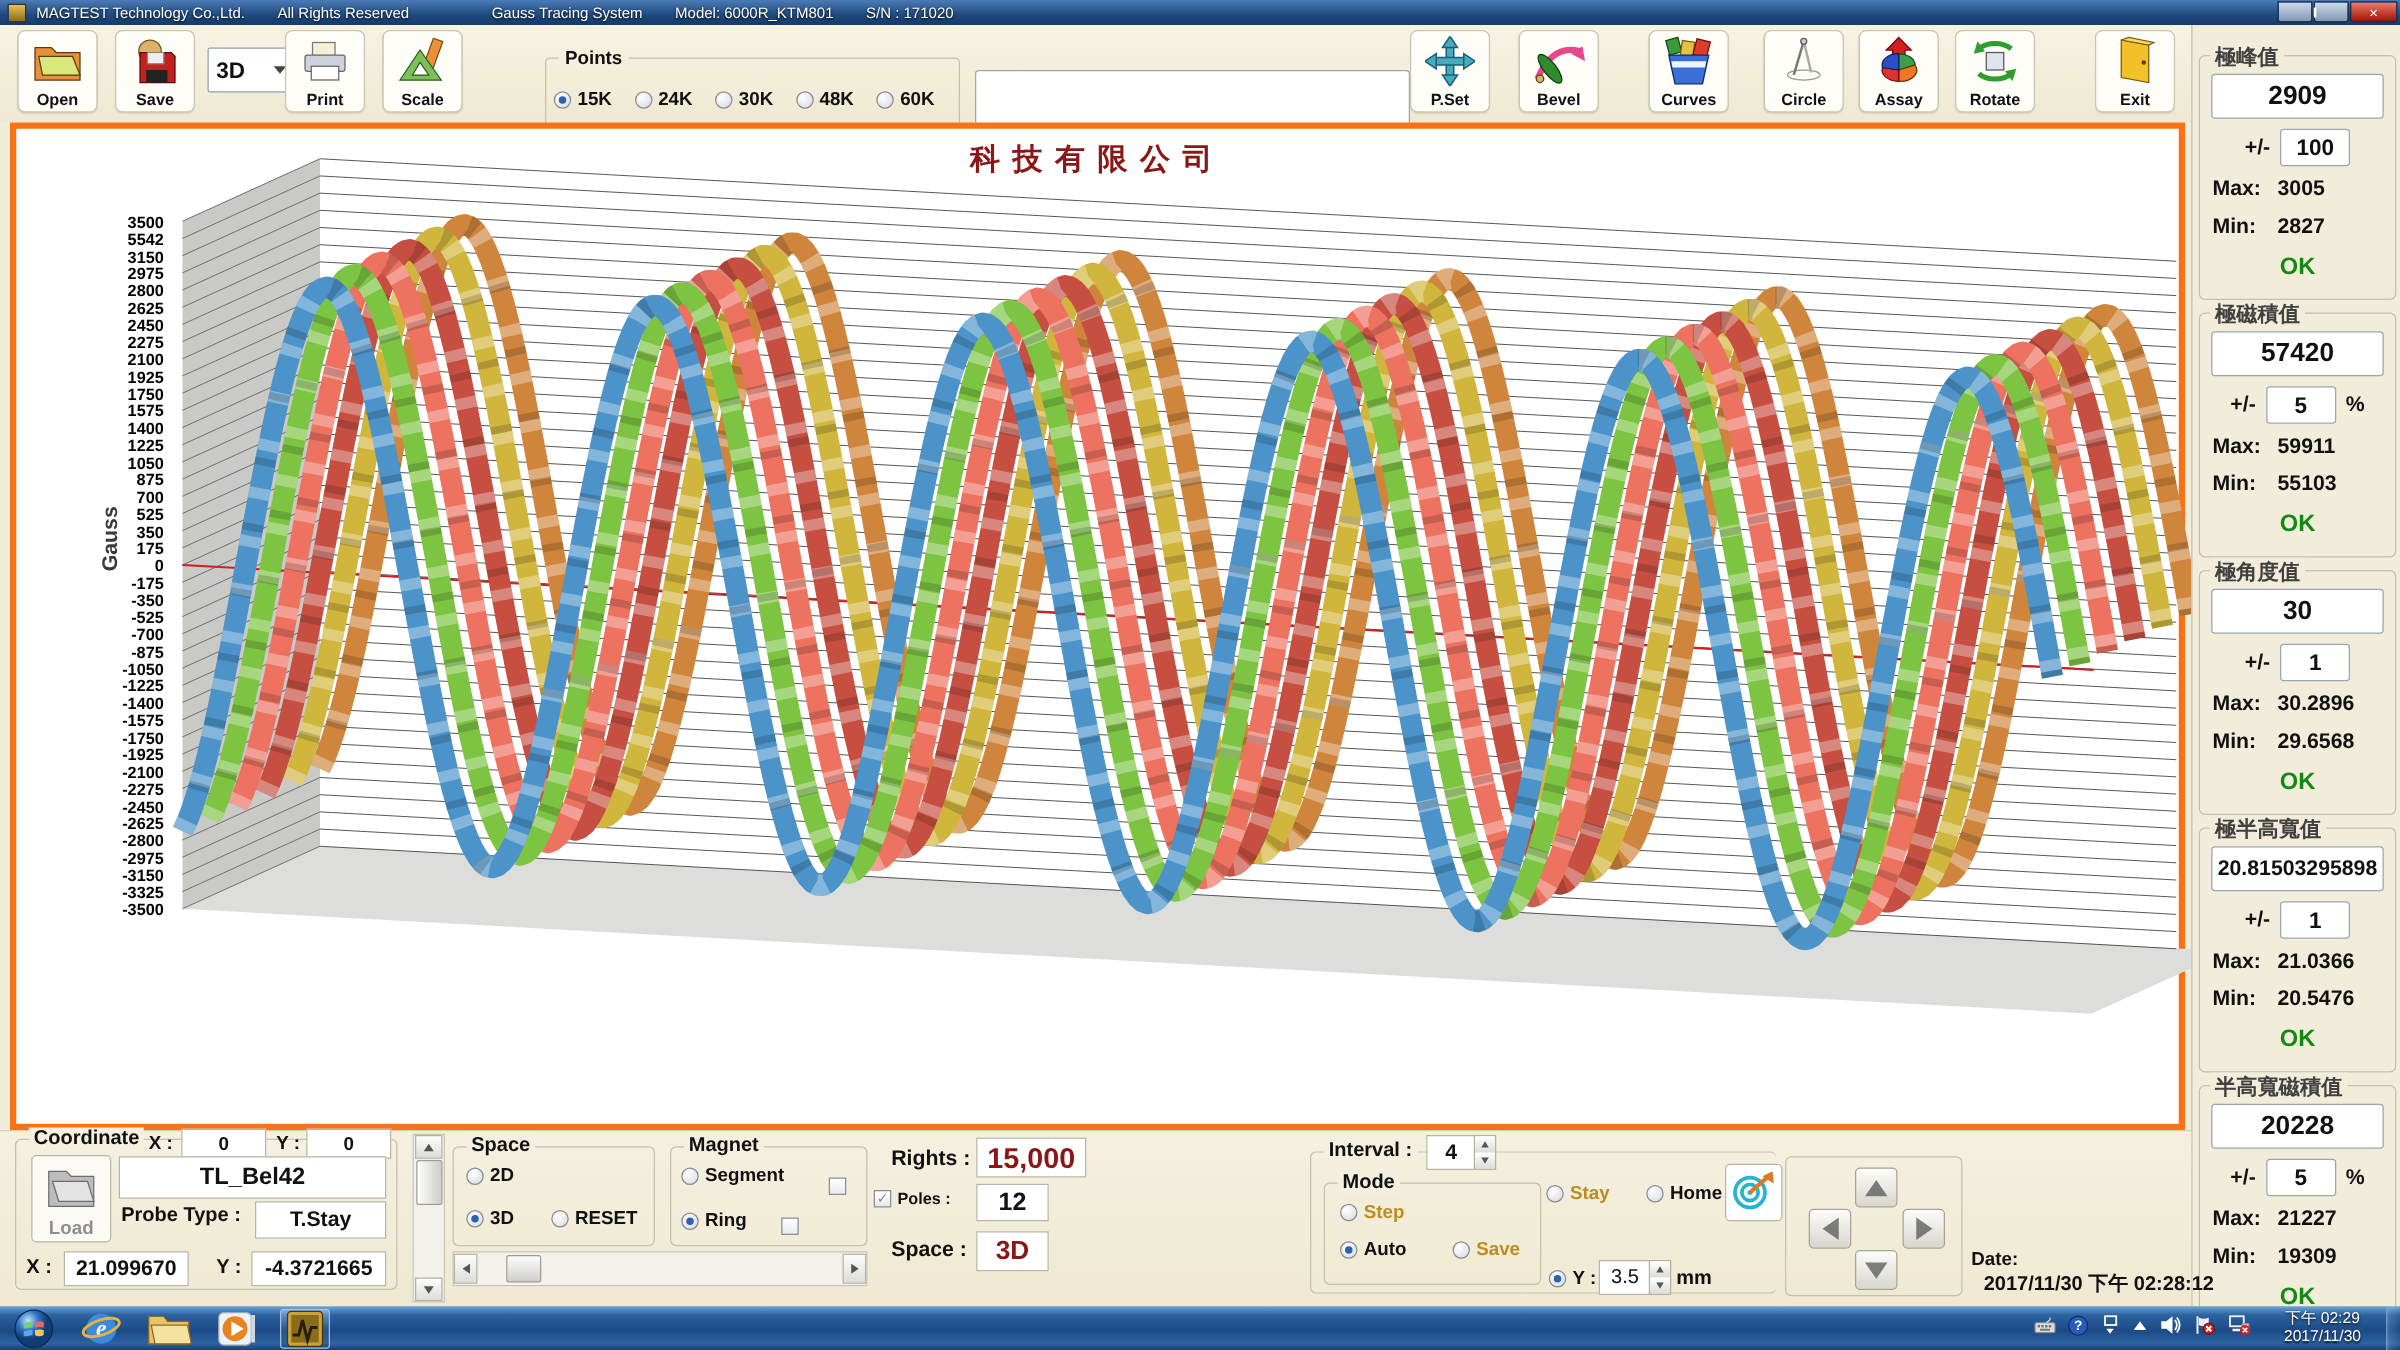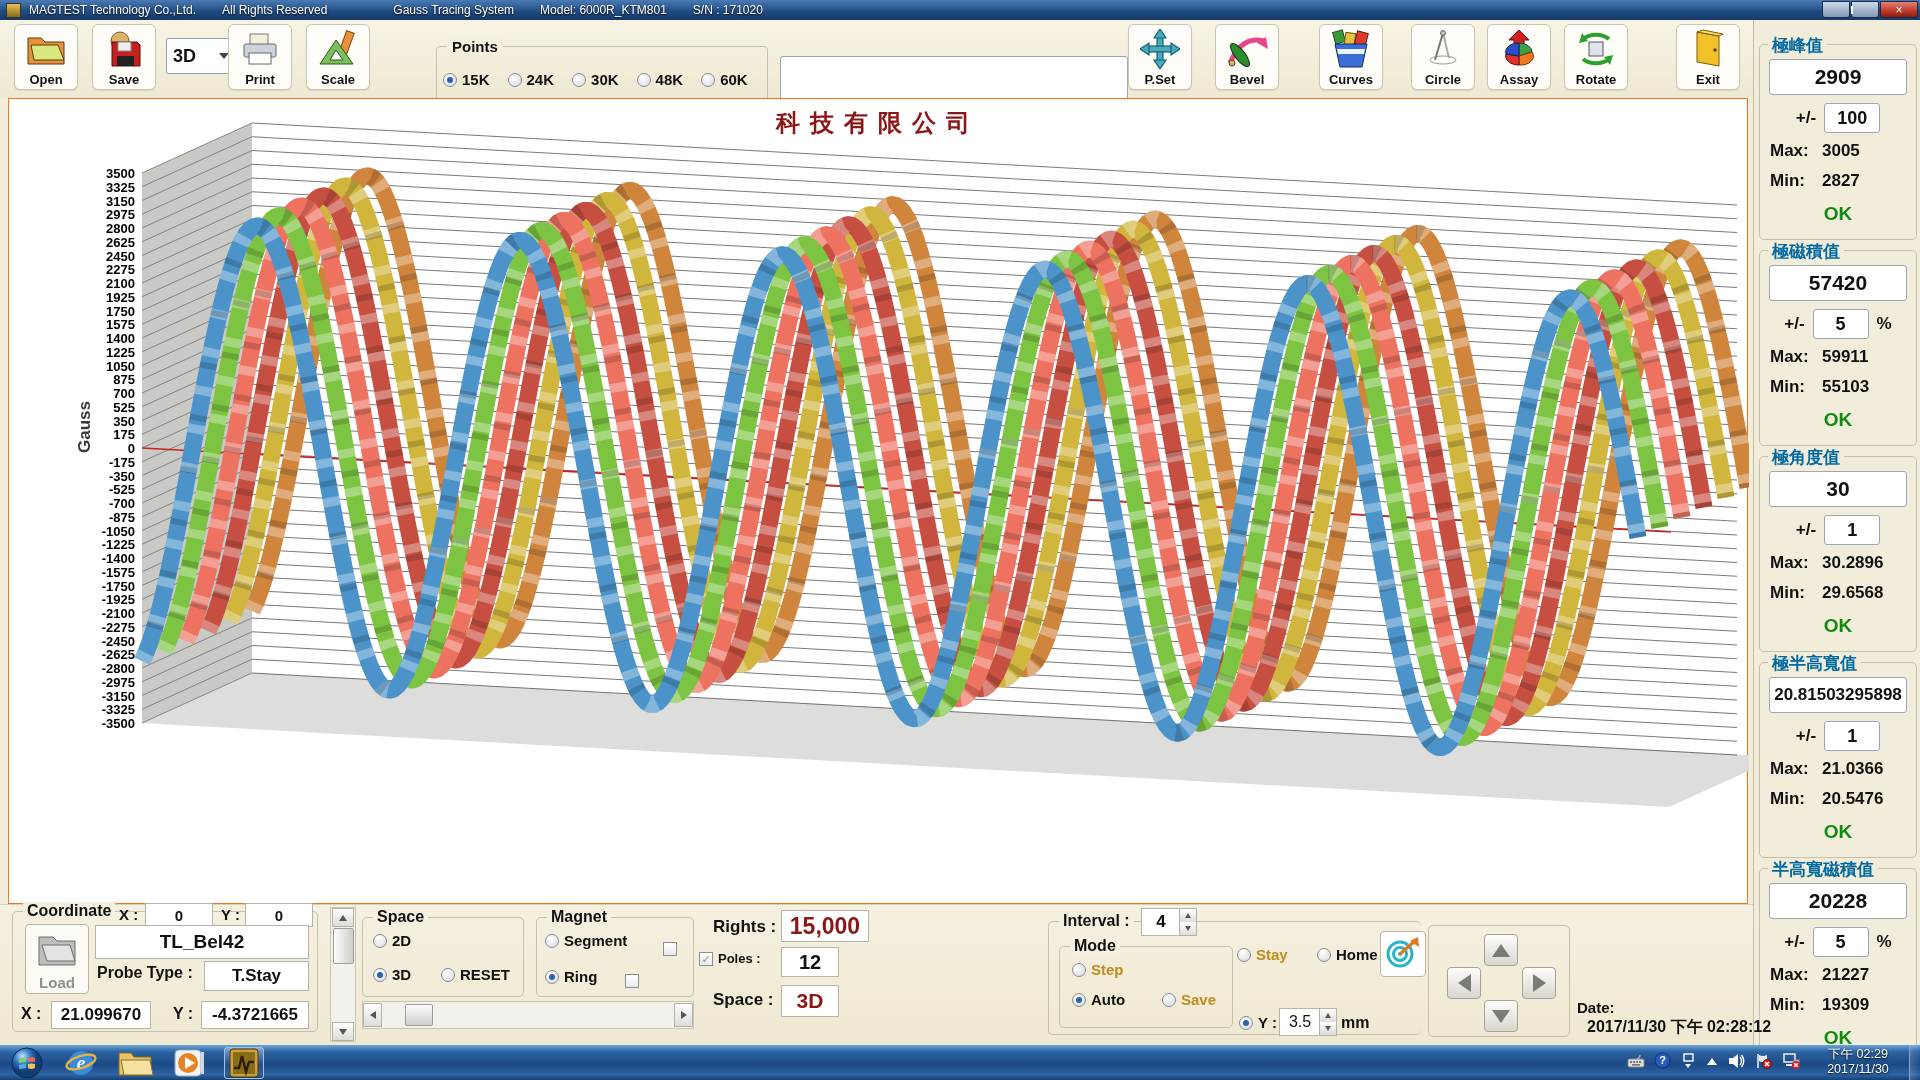--- a/index.html
+++ b/index.html
@@ -32,32 +32,32 @@
   .pgroup .cap{position:absolute;left:10px;top:-9px;background:#f5f0de;padding:0 5px;font-weight:bold;font-size:15px;}
   .pgroup .row{position:absolute;left:6px;top:24px;display:flex;gap:18px;}
   .toolinput{position:absolute;left:780px;top:36px;width:330px;height:42px;background:#fff;border:1px solid #9aa6b2;border-radius:3px;font-size:16px;padding:0 8px;}
   
   .radio{width:14px;height:14px;border-radius:50%;border:1px solid #858c94;background:radial-gradient(circle at 35% 30%,#fff,#d5d9dd);display:inline-block;box-sizing:border-box;}
   .radio.sel{position:relative;}
   .radio.sel::after{content:'';position:absolute;left:3px;top:3px;width:6px;height:6px;border-radius:50%;background:#2a62ae;}
   .ritem{display:flex;align-items:center;gap:5px;font-weight:bold;font-size:15px;}
   .cb{width:14px;height:14px;border:1px solid #8a8f96;background:linear-gradient(#fff,#e7eaec);display:inline-block;box-sizing:border-box;text-align:center;font-size:11px;line-height:12px;color:#8a8f96;}
   
-  .chartpanel{position:absolute;left:8px;top:98px;width:1740px;height:806px;background:#fff;border:1px solid #f97316;box-sizing:border-box;}
+  .chartpanel{position:absolute;left:8px;top:98px;width:1740px;height:806px;background:#fff;border:5px solid #f97316;box-sizing:border-box;}
   .charttitle{position:absolute;left:0;top:8px;width:100%;text-align:center;color:#8b1616;
     font-family:"Liberation Serif",serif;font-weight:bold;font-size:24px;letter-spacing:10px;}
   .gausslbl{position:absolute;left:50px;top:318px;font-weight:bold;font-size:17px;color:#3a3a3a;
     transform:rotate(-90deg);transform-origin:center;}
   .ticks span{position:absolute;right:1612px;width:70px;text-align:right;font-weight:bold;font-size:13px;color:#000;}
   #chart-svg{position:absolute;left:0;top:0;}
   
   .rightpanel{position:absolute;left:1753px;top:20px;width:167px;height:1025px;background:#f2edda;border-left:1px solid #c2bfa9;}
   .vgroup{position:absolute;left:5px;width:156px;height:194px;border:1px solid #c3c0ab;border-radius:5px;}
   .vgroup .glabel{position:absolute;left:8px;top:-11px;background:#f2edda;padding:0 4px;
-    font-family:"Liberation Serif",serif;font-weight:bold;font-size:17px;color:#0369a1;white-space:nowrap;}
+    font-family:"Liberation Serif",serif;font-weight:bold;font-size:17px;color:#404040;white-space:nowrap;}
   .vbox{position:absolute;left:9px;top:14px;width:136px;height:34px;background:#fff;border:1px solid #9aa6b2;border-radius:3px;
     display:flex;align-items:center;justify-content:center;font-weight:bold;font-size:21px;overflow:hidden;}
   .tolrow{position:absolute;left:0;top:58px;width:100%;display:flex;align-items:center;justify-content:center;gap:8px;font-weight:bold;font-size:17px;}
   .tolbox{width:54px;height:28px;background:#fff;border:1px solid #9aa6b2;border-radius:3px;display:flex;align-items:center;justify-content:center;font-weight:bold;font-size:18px;}
   .mmrow{position:absolute;left:10px;width:140px;font-weight:bold;font-size:17px;display:flex;}
   .mmrow .mlab{width:52px;}
   .okrow{position:absolute;left:0;top:158px;width:100%;text-align:center;font-weight:bold;font-size:19px;color:#128a12;}
   
   .bottompanel{position:absolute;left:0;top:904px;width:1753px;height:141px;background:linear-gradient(#f5f0e0,#efe9d2);border-top:1px solid #d5d0ba;}
   .group{position:absolute;border:1px solid #c3c0ab;border-radius:5px;}
@@ -392,21 +392,21 @@
         <polyline points="155.0,552.0 159.0,543.4 163.0,532.8 167.0,520.5 171.0,506.6 175.0,491.1 179.0,474.2 183.0,456.1 187.0,437.0 191.0,416.9 195.0,396.2 199.0,375.0 203.0,353.4 207.0,331.8 211.0,310.2 215.0,289.0 219.0,268.2 223.0,248.1 227.0,228.9 231.0,210.7 235.0,193.7 239.0,178.1 243.0,164.0 247.0,151.6 251.0,140.9 255.0,132.1 259.0,125.2 263.0,120.3 267.0,117.5 271.0,116.8 275.0,118.2 279.0,121.6 283.0,127.1 287.0,134.6 291.0,144.0 295.0,155.3 299.0,168.3 303.0,183.0 307.0,199.2 311.0,216.7 315.0,235.4 319.0,255.2 323.0,275.8 327.0,297.1 331.0,318.8 335.0,340.8 339.0,362.9 343.0,384.8 347.0,406.5 351.0,427.6 355.0,448.0 359.0,467.5 363.0,485.9 367.0,503.1 371.0,518.9 375.0,533.1 379.0,545.7 383.0,556.5 387.0,565.5 391.0,572.4 395.0,577.4 399.0,580.3 403.0,581.1 407.0,579.8 411.0,576.5 415.0,571.1 419.0,563.7 423.0,554.3 427.0,543.2 431.0,530.3 435.0,515.8 439.0,499.8 443.0,482.5 447.0,464.1 451.0,444.6 455.0,424.3 459.0,403.4 463.0,382.0 467.0,360.4 471.0,338.8 475.0,317.3 479.0,296.2 483.0,275.6 487.0,255.8 491.0,236.9 495.0,219.1 499.0,202.6 503.0,187.5 507.0,174.0 511.0,162.1 515.0,152.1 519.0,143.9 523.0,137.7 527.0,133.5 531.0,131.4 535.0,131.4 539.0,133.5 543.0,137.6 547.0,143.8 551.0,152.0 555.0,162.1 559.0,174.0 563.0,187.6 567.0,202.8 571.0,219.4 575.0,237.4 579.0,256.5 583.0,276.5 587.0,297.4 591.0,318.8 595.0,340.7 599.0,362.7 603.0,384.8 607.0,406.7 611.0,428.1 615.0,449.0 619.0,469.1 623.0,488.3 627.0,506.3 631.0,523.0 635.0,538.3 639.0,552.0 643.0,564.0 647.0,574.2 651.0,582.5 655.0,588.7 659.0,593.0 663.0,595.2 667.0,595.3 671.0,593.3 675.0,589.2 679.0,583.1 683.0,575.1 687.0,565.1 691.0,553.4 695.0,539.9 699.0,524.9 703.0,508.4 707.0,490.7 711.0,471.9 715.0,452.1 719.0,431.6 723.0,410.5 727.0,389.0 731.0,367.4 735.0,345.8 739.0,324.4 743.0,303.5 747.0,283.1 751.0,263.6 755.0,245.1 759.0,227.7 763.0,211.7 767.0,197.1 771.0,184.1 775.0,172.9 779.0,163.4 783.0,155.9 787.0,150.4 791.0,147.0 795.0,145.6 799.0,146.3 803.0,149.1 807.0,153.9 811.0,160.8 815.0,169.6 819.0,180.3 823.0,192.8 827.0,207.0 831.0,222.7 835.0,239.8 839.0,258.2 843.0,277.6 847.0,298.0 851.0,319.1 855.0,340.7 859.0,362.6 863.0,384.7 867.0,406.7 871.0,428.5 875.0,449.7 879.0,470.4 883.0,490.2 887.0,509.0 891.0,526.6 895.0,542.8 899.0,557.6 903.0,570.7 907.0,582.1 911.0,591.6 915.0,599.2 919.0,604.8 923.0,608.4 927.0,609.8 931.0,609.2 935.0,606.5 939.0,601.8 943.0,595.0 947.0,586.3 951.0,575.7 955.0,563.3 959.0,549.3 963.0,533.8 967.0,516.9 971.0,498.8 975.0,479.6 979.0,459.5 983.0,438.8 987.0,417.6 991.0,396.0 995.0,374.4 999.0,352.8 1003.0,331.6 1007.0,310.8 1011.0,290.7 1015.0,271.5 1019.0,253.4 1023.0,236.4 1027.0,220.9 1031.0,206.8 1035.0,194.4 1039.0,183.8 1043.0,175.0 1047.0,168.2 1051.0,163.4 1055.0,160.6 1059.0,160.0 1063.0,161.4 1067.0,164.9 1071.0,170.4 1075.0,178.0 1079.0,187.4 1083.0,198.8 1087.0,211.9 1091.0,226.6 1095.0,242.8 1099.0,260.3 1103.0,279.1 1107.0,298.9 1111.0,319.5 1115.0,340.8 1119.0,362.5 1123.0,384.5 1127.0,406.6 1131.0,428.6 1135.0,450.2 1139.0,471.3 1143.0,491.7 1147.0,511.1 1151.0,529.5 1155.0,546.7 1159.0,562.4 1163.0,576.6 1167.0,589.2 1171.0,599.9 1175.0,608.8 1179.0,615.7 1183.0,620.7 1187.0,623.5 1191.0,624.3 1195.0,622.9 1199.0,619.5 1203.0,614.1 1207.0,606.6 1211.0,597.2 1215.0,586.0 1219.0,573.1 1223.0,558.6 1227.0,542.6 1231.0,525.2 1235.0,506.7 1239.0,487.2 1243.0,466.9 1247.0,446.0 1251.0,424.6 1255.0,403.0 1259.0,381.4 1263.0,359.9 1267.0,338.8 1271.0,318.2 1275.0,298.5 1279.0,279.6 1283.0,261.8 1287.0,245.3 1291.0,230.3 1295.0,216.8 1299.0,205.0 1303.0,195.0 1307.0,186.9 1311.0,180.7 1315.0,176.6 1319.0,174.6 1323.0,174.6 1327.0,176.7 1331.0,180.9 1335.0,187.2 1339.0,195.4 1343.0,205.5 1347.0,217.5 1351.0,231.1 1355.0,246.3 1359.0,263.0 1363.0,281.0 1367.0,300.1 1371.0,320.2 1375.0,341.1 1379.0,362.6 1383.0,384.4 1387.0,406.5 1391.0,428.5 1395.0,450.4 1399.0,471.9 1403.0,492.7 1407.0,512.8 1411.0,531.9 1415.0,549.9 1419.0,566.6 1423.0,581.9 1427.0,595.5 1431.0,607.5 1435.0,617.6 1439.0,625.8 1443.0,632.0 1447.0,636.2 1451.0,638.4 1455.0,638.4 1459.0,636.4 1463.0,632.3 1467.0,626.1 1471.0,618.0 1475.0,608.0 1479.0,596.2 1483.0,582.7 1487.0,567.6 1491.0,551.1 1495.0,533.4 1499.0,514.5 1503.0,494.7 1507.0,474.2 1511.0,453.1 1515.0,431.6 1519.0,410.0 1523.0,388.4 1527.0,367.0 1531.0,346.1 1535.0,325.8 1539.0,306.3 1543.0,287.8 1547.0,270.4 1551.0,254.4 1555.0,239.9 1559.0,226.9 1563.0,215.7 1567.0,206.4 1571.0,198.9 1575.0,193.5 1579.0,190.1 1583.0,188.7 1587.0,189.5 1591.0,192.3 1595.0,197.2 1599.0,204.1 1603.0,213.0 1607.0,223.8 1611.0,236.3 1615.0,250.5 1619.0,266.3 1623.0,283.4 1627.0,301.8 1631.0,321.3 1635.0,341.7 1639.0,362.8 1643.0,384.4 1647.0,406.3 1651.0,428.4" fill="none" stroke="rgba(255,255,255,0.32)" stroke-width="17" stroke-dasharray="9 30"></polyline>
         <polyline points="155.0,552.0 159.0,543.4 163.0,532.8 167.0,520.5 171.0,506.6 175.0,491.1 179.0,474.2 183.0,456.1 187.0,437.0 191.0,416.9 195.0,396.2 199.0,375.0 203.0,353.4 207.0,331.8 211.0,310.2 215.0,289.0 219.0,268.2 223.0,248.1 227.0,228.9 231.0,210.7 235.0,193.7 239.0,178.1 243.0,164.0 247.0,151.6 251.0,140.9 255.0,132.1 259.0,125.2 263.0,120.3 267.0,117.5 271.0,116.8 275.0,118.2 279.0,121.6 283.0,127.1 287.0,134.6 291.0,144.0 295.0,155.3 299.0,168.3 303.0,183.0 307.0,199.2 311.0,216.7 315.0,235.4 319.0,255.2 323.0,275.8 327.0,297.1 331.0,318.8 335.0,340.8 339.0,362.9 343.0,384.8 347.0,406.5 351.0,427.6 355.0,448.0 359.0,467.5 363.0,485.9 367.0,503.1 371.0,518.9 375.0,533.1 379.0,545.7 383.0,556.5 387.0,565.5 391.0,572.4 395.0,577.4 399.0,580.3 403.0,581.1 407.0,579.8 411.0,576.5 415.0,571.1 419.0,563.7 423.0,554.3 427.0,543.2 431.0,530.3 435.0,515.8 439.0,499.8 443.0,482.5 447.0,464.1 451.0,444.6 455.0,424.3 459.0,403.4 463.0,382.0 467.0,360.4 471.0,338.8 475.0,317.3 479.0,296.2 483.0,275.6 487.0,255.8 491.0,236.9 495.0,219.1 499.0,202.6 503.0,187.5 507.0,174.0 511.0,162.1 515.0,152.1 519.0,143.9 523.0,137.7 527.0,133.5 531.0,131.4 535.0,131.4 539.0,133.5 543.0,137.6 547.0,143.8 551.0,152.0 555.0,162.1 559.0,174.0 563.0,187.6 567.0,202.8 571.0,219.4 575.0,237.4 579.0,256.5 583.0,276.5 587.0,297.4 591.0,318.8 595.0,340.7 599.0,362.7 603.0,384.8 607.0,406.7 611.0,428.1 615.0,449.0 619.0,469.1 623.0,488.3 627.0,506.3 631.0,523.0 635.0,538.3 639.0,552.0 643.0,564.0 647.0,574.2 651.0,582.5 655.0,588.7 659.0,593.0 663.0,595.2 667.0,595.3 671.0,593.3 675.0,589.2 679.0,583.1 683.0,575.1 687.0,565.1 691.0,553.4 695.0,539.9 699.0,524.9 703.0,508.4 707.0,490.7 711.0,471.9 715.0,452.1 719.0,431.6 723.0,410.5 727.0,389.0 731.0,367.4 735.0,345.8 739.0,324.4 743.0,303.5 747.0,283.1 751.0,263.6 755.0,245.1 759.0,227.7 763.0,211.7 767.0,197.1 771.0,184.1 775.0,172.9 779.0,163.4 783.0,155.9 787.0,150.4 791.0,147.0 795.0,145.6 799.0,146.3 803.0,149.1 807.0,153.9 811.0,160.8 815.0,169.6 819.0,180.3 823.0,192.8 827.0,207.0 831.0,222.7 835.0,239.8 839.0,258.2 843.0,277.6 847.0,298.0 851.0,319.1 855.0,340.7 859.0,362.6 863.0,384.7 867.0,406.7 871.0,428.5 875.0,449.7 879.0,470.4 883.0,490.2 887.0,509.0 891.0,526.6 895.0,542.8 899.0,557.6 903.0,570.7 907.0,582.1 911.0,591.6 915.0,599.2 919.0,604.8 923.0,608.4 927.0,609.8 931.0,609.2 935.0,606.5 939.0,601.8 943.0,595.0 947.0,586.3 951.0,575.7 955.0,563.3 959.0,549.3 963.0,533.8 967.0,516.9 971.0,498.8 975.0,479.6 979.0,459.5 983.0,438.8 987.0,417.6 991.0,396.0 995.0,374.4 999.0,352.8 1003.0,331.6 1007.0,310.8 1011.0,290.7 1015.0,271.5 1019.0,253.4 1023.0,236.4 1027.0,220.9 1031.0,206.8 1035.0,194.4 1039.0,183.8 1043.0,175.0 1047.0,168.2 1051.0,163.4 1055.0,160.6 1059.0,160.0 1063.0,161.4 1067.0,164.9 1071.0,170.4 1075.0,178.0 1079.0,187.4 1083.0,198.8 1087.0,211.9 1091.0,226.6 1095.0,242.8 1099.0,260.3 1103.0,279.1 1107.0,298.9 1111.0,319.5 1115.0,340.8 1119.0,362.5 1123.0,384.5 1127.0,406.6 1131.0,428.6 1135.0,450.2 1139.0,471.3 1143.0,491.7 1147.0,511.1 1151.0,529.5 1155.0,546.7 1159.0,562.4 1163.0,576.6 1167.0,589.2 1171.0,599.9 1175.0,608.8 1179.0,615.7 1183.0,620.7 1187.0,623.5 1191.0,624.3 1195.0,622.9 1199.0,619.5 1203.0,614.1 1207.0,606.6 1211.0,597.2 1215.0,586.0 1219.0,573.1 1223.0,558.6 1227.0,542.6 1231.0,525.2 1235.0,506.7 1239.0,487.2 1243.0,466.9 1247.0,446.0 1251.0,424.6 1255.0,403.0 1259.0,381.4 1263.0,359.9 1267.0,338.8 1271.0,318.2 1275.0,298.5 1279.0,279.6 1283.0,261.8 1287.0,245.3 1291.0,230.3 1295.0,216.8 1299.0,205.0 1303.0,195.0 1307.0,186.9 1311.0,180.7 1315.0,176.6 1319.0,174.6 1323.0,174.6 1327.0,176.7 1331.0,180.9 1335.0,187.2 1339.0,195.4 1343.0,205.5 1347.0,217.5 1351.0,231.1 1355.0,246.3 1359.0,263.0 1363.0,281.0 1367.0,300.1 1371.0,320.2 1375.0,341.1 1379.0,362.6 1383.0,384.4 1387.0,406.5 1391.0,428.5 1395.0,450.4 1399.0,471.9 1403.0,492.7 1407.0,512.8 1411.0,531.9 1415.0,549.9 1419.0,566.6 1423.0,581.9 1427.0,595.5 1431.0,607.5 1435.0,617.6 1439.0,625.8 1443.0,632.0 1447.0,636.2 1451.0,638.4 1455.0,638.4 1459.0,636.4 1463.0,632.3 1467.0,626.1 1471.0,618.0 1475.0,608.0 1479.0,596.2 1483.0,582.7 1487.0,567.6 1491.0,551.1 1495.0,533.4 1499.0,514.5 1503.0,494.7 1507.0,474.2 1511.0,453.1 1515.0,431.6 1519.0,410.0 1523.0,388.4 1527.0,367.0 1531.0,346.1 1535.0,325.8 1539.0,306.3 1543.0,287.8 1547.0,270.4 1551.0,254.4 1555.0,239.9 1559.0,226.9 1563.0,215.7 1567.0,206.4 1571.0,198.9 1575.0,193.5 1579.0,190.1 1583.0,188.7 1587.0,189.5 1591.0,192.3 1595.0,197.2 1599.0,204.1 1603.0,213.0 1607.0,223.8 1611.0,236.3 1615.0,250.5 1619.0,266.3 1623.0,283.4 1627.0,301.8 1631.0,321.3 1635.0,341.7 1639.0,362.8 1643.0,384.4 1647.0,406.3 1651.0,428.4" fill="none" stroke="rgba(0,0,0,0.16)" stroke-width="17" stroke-dasharray="6 47" stroke-dashoffset="18"></polyline>
         <polyline points="133.0,562.0 137.0,553.4 141.0,542.8 145.0,530.5 149.0,516.6 153.0,501.1 157.0,484.2 161.0,466.1 165.0,447.0 169.0,426.9 173.0,406.2 177.0,385.0 181.0,363.4 185.0,341.8 189.0,320.2 193.0,299.0 197.0,278.2 201.0,258.1 205.0,238.9 209.0,220.7 213.0,203.7 217.0,188.1 221.0,174.0 225.0,161.6 229.0,150.9 233.0,142.1 237.0,135.2 241.0,130.3 245.0,127.5 249.0,126.8 253.0,128.2 257.0,131.6 261.0,137.1 265.0,144.6 269.0,154.0 273.0,165.3 277.0,178.3 281.0,193.0 285.0,209.2 289.0,226.7 293.0,245.4 297.0,265.2 301.0,285.8 305.0,307.1 309.0,328.8 313.0,350.8 317.0,372.9 321.0,394.8 325.0,416.5 329.0,437.6 333.0,458.0 337.0,477.5 341.0,495.9 345.0,513.1 349.0,528.9 353.0,543.1 357.0,555.7 361.0,566.5 365.0,575.5 369.0,582.4 373.0,587.4 377.0,590.3 381.0,591.1 385.0,589.8 389.0,586.5 393.0,581.1 397.0,573.7 401.0,564.3 405.0,553.2 409.0,540.3 413.0,525.8 417.0,509.8 421.0,492.5 425.0,474.1 429.0,454.6 433.0,434.3 437.0,413.4 441.0,392.0 445.0,370.4 449.0,348.8 453.0,327.3 457.0,306.2 461.0,285.6 465.0,265.8 469.0,246.9 473.0,229.1 477.0,212.6 481.0,197.5 485.0,184.0 489.0,172.1 493.0,162.1 497.0,153.9 501.0,147.7 505.0,143.5 509.0,141.4 513.0,141.4 517.0,143.5 521.0,147.6 525.0,153.8 529.0,162.0 533.0,172.1 537.0,184.0 541.0,197.6 545.0,212.8 549.0,229.4 553.0,247.4 557.0,266.5 561.0,286.5 565.0,307.4 569.0,328.8 573.0,350.7 577.0,372.7 581.0,394.8 585.0,416.7 589.0,438.1 593.0,459.0 597.0,479.1 601.0,498.3 605.0,516.3 609.0,533.0 613.0,548.3 617.0,562.0 621.0,574.0 625.0,584.2 629.0,592.5 633.0,598.7 637.0,603.0 641.0,605.2 645.0,605.3 649.0,603.3 653.0,599.2 657.0,593.1 661.0,585.1 665.0,575.1 669.0,563.4 673.0,549.9 677.0,534.9 681.0,518.4 685.0,500.7 689.0,481.9 693.0,462.1 697.0,441.6 701.0,420.5 705.0,399.0 709.0,377.4 713.0,355.8 717.0,334.4 721.0,313.5 725.0,293.1 729.0,273.6 733.0,255.1 737.0,237.7 741.0,221.7 745.0,207.1 749.0,194.1 753.0,182.9 757.0,173.4 761.0,165.9 765.0,160.4 769.0,157.0 773.0,155.6 777.0,156.3 781.0,159.1 785.0,163.9 789.0,170.8 793.0,179.6 797.0,190.3 801.0,202.8 805.0,217.0 809.0,232.7 813.0,249.8 817.0,268.2 821.0,287.6 825.0,308.0 829.0,329.1 833.0,350.7 837.0,372.6 841.0,394.7 845.0,416.7 849.0,438.5 853.0,459.7 857.0,480.4 861.0,500.2 865.0,519.0 869.0,536.6 873.0,552.8 877.0,567.6 881.0,580.7 885.0,592.1 889.0,601.6 893.0,609.2 897.0,614.8 901.0,618.4 905.0,619.8 909.0,619.2 913.0,616.5 917.0,611.8 921.0,605.0 925.0,596.3 929.0,585.7 933.0,573.3 937.0,559.3 941.0,543.8 945.0,526.9 949.0,508.8 953.0,489.6 957.0,469.5 961.0,448.8 965.0,427.6 969.0,406.0 973.0,384.4 977.0,362.8 981.0,341.6 985.0,320.8 989.0,300.7 993.0,281.5 997.0,263.4 1001.0,246.4 1005.0,230.9 1009.0,216.8 1013.0,204.4 1017.0,193.8 1021.0,185.0 1025.0,178.2 1029.0,173.4 1033.0,170.6 1037.0,170.0 1041.0,171.4 1045.0,174.9 1049.0,180.4 1053.0,188.0 1057.0,197.4 1061.0,208.8 1065.0,221.9 1069.0,236.6 1073.0,252.8 1077.0,270.3 1081.0,289.1 1085.0,308.9 1089.0,329.5 1093.0,350.8 1097.0,372.5 1101.0,394.5 1105.0,416.6 1109.0,438.6 1113.0,460.2 1117.0,481.3 1121.0,501.7 1125.0,521.1 1129.0,539.5 1133.0,556.7 1137.0,572.4 1141.0,586.6 1145.0,599.2 1149.0,609.9 1153.0,618.8 1157.0,625.7 1161.0,630.7 1165.0,633.5 1169.0,634.3 1173.0,632.9 1177.0,629.5 1181.0,624.1 1185.0,616.6 1189.0,607.2 1193.0,596.0 1197.0,583.1 1201.0,568.6 1205.0,552.6 1209.0,535.2 1213.0,516.7 1217.0,497.2 1221.0,476.9 1225.0,456.0 1229.0,434.6 1233.0,413.0 1237.0,391.4 1241.0,369.9 1245.0,348.8 1249.0,328.2 1253.0,308.5 1257.0,289.6 1261.0,271.8 1265.0,255.3 1269.0,240.3 1273.0,226.8 1277.0,215.0 1281.0,205.0 1285.0,196.9 1289.0,190.7 1293.0,186.6 1297.0,184.6 1301.0,184.6 1305.0,186.7 1309.0,190.9 1313.0,197.2 1317.0,205.4 1321.0,215.5 1325.0,227.5 1329.0,241.1 1333.0,256.3 1337.0,273.0 1341.0,291.0 1345.0,310.1 1349.0,330.2 1353.0,351.1 1357.0,372.6 1361.0,394.4 1365.0,416.5 1369.0,438.5 1373.0,460.4 1377.0,481.9 1381.0,502.7 1385.0,522.8 1389.0,541.9 1393.0,559.9 1397.0,576.6 1401.0,591.9 1405.0,605.5 1409.0,617.5 1413.0,627.6 1417.0,635.8 1421.0,642.0 1425.0,646.2 1429.0,648.4 1433.0,648.4 1437.0,646.4 1441.0,642.3 1445.0,636.1 1449.0,628.0 1453.0,618.0 1457.0,606.2 1461.0,592.7 1465.0,577.6 1469.0,561.1 1473.0,543.4 1477.0,524.5 1481.0,504.7 1485.0,484.2 1489.0,463.1 1493.0,441.6 1497.0,420.0 1501.0,398.4 1505.0,377.0 1509.0,356.1 1513.0,335.8 1517.0,316.3 1521.0,297.8 1525.0,280.4 1529.0,264.4 1533.0,249.9 1537.0,236.9 1541.0,225.7 1545.0,216.4 1549.0,208.9 1553.0,203.5 1557.0,200.1 1561.0,198.7 1565.0,199.5 1569.0,202.3 1573.0,207.2 1577.0,214.1 1581.0,223.0 1585.0,233.8 1589.0,246.3 1593.0,260.5 1597.0,276.3 1601.0,293.4 1605.0,311.8 1609.0,331.3 1613.0,351.7 1617.0,372.8 1621.0,394.4 1625.0,416.3 1629.0,438.4" fill="none" stroke="#4b93c9" stroke-width="17" stroke-linejoin="round"></polyline>
         <polyline points="133.0,562.0 137.0,553.4 141.0,542.8 145.0,530.5 149.0,516.6 153.0,501.1 157.0,484.2 161.0,466.1 165.0,447.0 169.0,426.9 173.0,406.2 177.0,385.0 181.0,363.4 185.0,341.8 189.0,320.2 193.0,299.0 197.0,278.2 201.0,258.1 205.0,238.9 209.0,220.7 213.0,203.7 217.0,188.1 221.0,174.0 225.0,161.6 229.0,150.9 233.0,142.1 237.0,135.2 241.0,130.3 245.0,127.5 249.0,126.8 253.0,128.2 257.0,131.6 261.0,137.1 265.0,144.6 269.0,154.0 273.0,165.3 277.0,178.3 281.0,193.0 285.0,209.2 289.0,226.7 293.0,245.4 297.0,265.2 301.0,285.8 305.0,307.1 309.0,328.8 313.0,350.8 317.0,372.9 321.0,394.8 325.0,416.5 329.0,437.6 333.0,458.0 337.0,477.5 341.0,495.9 345.0,513.1 349.0,528.9 353.0,543.1 357.0,555.7 361.0,566.5 365.0,575.5 369.0,582.4 373.0,587.4 377.0,590.3 381.0,591.1 385.0,589.8 389.0,586.5 393.0,581.1 397.0,573.7 401.0,564.3 405.0,553.2 409.0,540.3 413.0,525.8 417.0,509.8 421.0,492.5 425.0,474.1 429.0,454.6 433.0,434.3 437.0,413.4 441.0,392.0 445.0,370.4 449.0,348.8 453.0,327.3 457.0,306.2 461.0,285.6 465.0,265.8 469.0,246.9 473.0,229.1 477.0,212.6 481.0,197.5 485.0,184.0 489.0,172.1 493.0,162.1 497.0,153.9 501.0,147.7 505.0,143.5 509.0,141.4 513.0,141.4 517.0,143.5 521.0,147.6 525.0,153.8 529.0,162.0 533.0,172.1 537.0,184.0 541.0,197.6 545.0,212.8 549.0,229.4 553.0,247.4 557.0,266.5 561.0,286.5 565.0,307.4 569.0,328.8 573.0,350.7 577.0,372.7 581.0,394.8 585.0,416.7 589.0,438.1 593.0,459.0 597.0,479.1 601.0,498.3 605.0,516.3 609.0,533.0 613.0,548.3 617.0,562.0 621.0,574.0 625.0,584.2 629.0,592.5 633.0,598.7 637.0,603.0 641.0,605.2 645.0,605.3 649.0,603.3 653.0,599.2 657.0,593.1 661.0,585.1 665.0,575.1 669.0,563.4 673.0,549.9 677.0,534.9 681.0,518.4 685.0,500.7 689.0,481.9 693.0,462.1 697.0,441.6 701.0,420.5 705.0,399.0 709.0,377.4 713.0,355.8 717.0,334.4 721.0,313.5 725.0,293.1 729.0,273.6 733.0,255.1 737.0,237.7 741.0,221.7 745.0,207.1 749.0,194.1 753.0,182.9 757.0,173.4 761.0,165.9 765.0,160.4 769.0,157.0 773.0,155.6 777.0,156.3 781.0,159.1 785.0,163.9 789.0,170.8 793.0,179.6 797.0,190.3 801.0,202.8 805.0,217.0 809.0,232.7 813.0,249.8 817.0,268.2 821.0,287.6 825.0,308.0 829.0,329.1 833.0,350.7 837.0,372.6 841.0,394.7 845.0,416.7 849.0,438.5 853.0,459.7 857.0,480.4 861.0,500.2 865.0,519.0 869.0,536.6 873.0,552.8 877.0,567.6 881.0,580.7 885.0,592.1 889.0,601.6 893.0,609.2 897.0,614.8 901.0,618.4 905.0,619.8 909.0,619.2 913.0,616.5 917.0,611.8 921.0,605.0 925.0,596.3 929.0,585.7 933.0,573.3 937.0,559.3 941.0,543.8 945.0,526.9 949.0,508.8 953.0,489.6 957.0,469.5 961.0,448.8 965.0,427.6 969.0,406.0 973.0,384.4 977.0,362.8 981.0,341.6 985.0,320.8 989.0,300.7 993.0,281.5 997.0,263.4 1001.0,246.4 1005.0,230.9 1009.0,216.8 1013.0,204.4 1017.0,193.8 1021.0,185.0 1025.0,178.2 1029.0,173.4 1033.0,170.6 1037.0,170.0 1041.0,171.4 1045.0,174.9 1049.0,180.4 1053.0,188.0 1057.0,197.4 1061.0,208.8 1065.0,221.9 1069.0,236.6 1073.0,252.8 1077.0,270.3 1081.0,289.1 1085.0,308.9 1089.0,329.5 1093.0,350.8 1097.0,372.5 1101.0,394.5 1105.0,416.6 1109.0,438.6 1113.0,460.2 1117.0,481.3 1121.0,501.7 1125.0,521.1 1129.0,539.5 1133.0,556.7 1137.0,572.4 1141.0,586.6 1145.0,599.2 1149.0,609.9 1153.0,618.8 1157.0,625.7 1161.0,630.7 1165.0,633.5 1169.0,634.3 1173.0,632.9 1177.0,629.5 1181.0,624.1 1185.0,616.6 1189.0,607.2 1193.0,596.0 1197.0,583.1 1201.0,568.6 1205.0,552.6 1209.0,535.2 1213.0,516.7 1217.0,497.2 1221.0,476.9 1225.0,456.0 1229.0,434.6 1233.0,413.0 1237.0,391.4 1241.0,369.9 1245.0,348.8 1249.0,328.2 1253.0,308.5 1257.0,289.6 1261.0,271.8 1265.0,255.3 1269.0,240.3 1273.0,226.8 1277.0,215.0 1281.0,205.0 1285.0,196.9 1289.0,190.7 1293.0,186.6 1297.0,184.6 1301.0,184.6 1305.0,186.7 1309.0,190.9 1313.0,197.2 1317.0,205.4 1321.0,215.5 1325.0,227.5 1329.0,241.1 1333.0,256.3 1337.0,273.0 1341.0,291.0 1345.0,310.1 1349.0,330.2 1353.0,351.1 1357.0,372.6 1361.0,394.4 1365.0,416.5 1369.0,438.5 1373.0,460.4 1377.0,481.9 1381.0,502.7 1385.0,522.8 1389.0,541.9 1393.0,559.9 1397.0,576.6 1401.0,591.9 1405.0,605.5 1409.0,617.5 1413.0,627.6 1417.0,635.8 1421.0,642.0 1425.0,646.2 1429.0,648.4 1433.0,648.4 1437.0,646.4 1441.0,642.3 1445.0,636.1 1449.0,628.0 1453.0,618.0 1457.0,606.2 1461.0,592.7 1465.0,577.6 1469.0,561.1 1473.0,543.4 1477.0,524.5 1481.0,504.7 1485.0,484.2 1489.0,463.1 1493.0,441.6 1497.0,420.0 1501.0,398.4 1505.0,377.0 1509.0,356.1 1513.0,335.8 1517.0,316.3 1521.0,297.8 1525.0,280.4 1529.0,264.4 1533.0,249.9 1537.0,236.9 1541.0,225.7 1545.0,216.4 1549.0,208.9 1553.0,203.5 1557.0,200.1 1561.0,198.7 1565.0,199.5 1569.0,202.3 1573.0,207.2 1577.0,214.1 1581.0,223.0 1585.0,233.8 1589.0,246.3 1593.0,260.5 1597.0,276.3 1601.0,293.4 1605.0,311.8 1609.0,331.3 1613.0,351.7 1617.0,372.8 1621.0,394.4 1625.0,416.3 1629.0,438.4" fill="none" stroke="rgba(255,255,255,0.32)" stroke-width="17" stroke-dasharray="9 30"></polyline>
         <polyline points="133.0,562.0 137.0,553.4 141.0,542.8 145.0,530.5 149.0,516.6 153.0,501.1 157.0,484.2 161.0,466.1 165.0,447.0 169.0,426.9 173.0,406.2 177.0,385.0 181.0,363.4 185.0,341.8 189.0,320.2 193.0,299.0 197.0,278.2 201.0,258.1 205.0,238.9 209.0,220.7 213.0,203.7 217.0,188.1 221.0,174.0 225.0,161.6 229.0,150.9 233.0,142.1 237.0,135.2 241.0,130.3 245.0,127.5 249.0,126.8 253.0,128.2 257.0,131.6 261.0,137.1 265.0,144.6 269.0,154.0 273.0,165.3 277.0,178.3 281.0,193.0 285.0,209.2 289.0,226.7 293.0,245.4 297.0,265.2 301.0,285.8 305.0,307.1 309.0,328.8 313.0,350.8 317.0,372.9 321.0,394.8 325.0,416.5 329.0,437.6 333.0,458.0 337.0,477.5 341.0,495.9 345.0,513.1 349.0,528.9 353.0,543.1 357.0,555.7 361.0,566.5 365.0,575.5 369.0,582.4 373.0,587.4 377.0,590.3 381.0,591.1 385.0,589.8 389.0,586.5 393.0,581.1 397.0,573.7 401.0,564.3 405.0,553.2 409.0,540.3 413.0,525.8 417.0,509.8 421.0,492.5 425.0,474.1 429.0,454.6 433.0,434.3 437.0,413.4 441.0,392.0 445.0,370.4 449.0,348.8 453.0,327.3 457.0,306.2 461.0,285.6 465.0,265.8 469.0,246.9 473.0,229.1 477.0,212.6 481.0,197.5 485.0,184.0 489.0,172.1 493.0,162.1 497.0,153.9 501.0,147.7 505.0,143.5 509.0,141.4 513.0,141.4 517.0,143.5 521.0,147.6 525.0,153.8 529.0,162.0 533.0,172.1 537.0,184.0 541.0,197.6 545.0,212.8 549.0,229.4 553.0,247.4 557.0,266.5 561.0,286.5 565.0,307.4 569.0,328.8 573.0,350.7 577.0,372.7 581.0,394.8 585.0,416.7 589.0,438.1 593.0,459.0 597.0,479.1 601.0,498.3 605.0,516.3 609.0,533.0 613.0,548.3 617.0,562.0 621.0,574.0 625.0,584.2 629.0,592.5 633.0,598.7 637.0,603.0 641.0,605.2 645.0,605.3 649.0,603.3 653.0,599.2 657.0,593.1 661.0,585.1 665.0,575.1 669.0,563.4 673.0,549.9 677.0,534.9 681.0,518.4 685.0,500.7 689.0,481.9 693.0,462.1 697.0,441.6 701.0,420.5 705.0,399.0 709.0,377.4 713.0,355.8 717.0,334.4 721.0,313.5 725.0,293.1 729.0,273.6 733.0,255.1 737.0,237.7 741.0,221.7 745.0,207.1 749.0,194.1 753.0,182.9 757.0,173.4 761.0,165.9 765.0,160.4 769.0,157.0 773.0,155.6 777.0,156.3 781.0,159.1 785.0,163.9 789.0,170.8 793.0,179.6 797.0,190.3 801.0,202.8 805.0,217.0 809.0,232.7 813.0,249.8 817.0,268.2 821.0,287.6 825.0,308.0 829.0,329.1 833.0,350.7 837.0,372.6 841.0,394.7 845.0,416.7 849.0,438.5 853.0,459.7 857.0,480.4 861.0,500.2 865.0,519.0 869.0,536.6 873.0,552.8 877.0,567.6 881.0,580.7 885.0,592.1 889.0,601.6 893.0,609.2 897.0,614.8 901.0,618.4 905.0,619.8 909.0,619.2 913.0,616.5 917.0,611.8 921.0,605.0 925.0,596.3 929.0,585.7 933.0,573.3 937.0,559.3 941.0,543.8 945.0,526.9 949.0,508.8 953.0,489.6 957.0,469.5 961.0,448.8 965.0,427.6 969.0,406.0 973.0,384.4 977.0,362.8 981.0,341.6 985.0,320.8 989.0,300.7 993.0,281.5 997.0,263.4 1001.0,246.4 1005.0,230.9 1009.0,216.8 1013.0,204.4 1017.0,193.8 1021.0,185.0 1025.0,178.2 1029.0,173.4 1033.0,170.6 1037.0,170.0 1041.0,171.4 1045.0,174.9 1049.0,180.4 1053.0,188.0 1057.0,197.4 1061.0,208.8 1065.0,221.9 1069.0,236.6 1073.0,252.8 1077.0,270.3 1081.0,289.1 1085.0,308.9 1089.0,329.5 1093.0,350.8 1097.0,372.5 1101.0,394.5 1105.0,416.6 1109.0,438.6 1113.0,460.2 1117.0,481.3 1121.0,501.7 1125.0,521.1 1129.0,539.5 1133.0,556.7 1137.0,572.4 1141.0,586.6 1145.0,599.2 1149.0,609.9 1153.0,618.8 1157.0,625.7 1161.0,630.7 1165.0,633.5 1169.0,634.3 1173.0,632.9 1177.0,629.5 1181.0,624.1 1185.0,616.6 1189.0,607.2 1193.0,596.0 1197.0,583.1 1201.0,568.6 1205.0,552.6 1209.0,535.2 1213.0,516.7 1217.0,497.2 1221.0,476.9 1225.0,456.0 1229.0,434.6 1233.0,413.0 1237.0,391.4 1241.0,369.9 1245.0,348.8 1249.0,328.2 1253.0,308.5 1257.0,289.6 1261.0,271.8 1265.0,255.3 1269.0,240.3 1273.0,226.8 1277.0,215.0 1281.0,205.0 1285.0,196.9 1289.0,190.7 1293.0,186.6 1297.0,184.6 1301.0,184.6 1305.0,186.7 1309.0,190.9 1313.0,197.2 1317.0,205.4 1321.0,215.5 1325.0,227.5 1329.0,241.1 1333.0,256.3 1337.0,273.0 1341.0,291.0 1345.0,310.1 1349.0,330.2 1353.0,351.1 1357.0,372.6 1361.0,394.4 1365.0,416.5 1369.0,438.5 1373.0,460.4 1377.0,481.9 1381.0,502.7 1385.0,522.8 1389.0,541.9 1393.0,559.9 1397.0,576.6 1401.0,591.9 1405.0,605.5 1409.0,617.5 1413.0,627.6 1417.0,635.8 1421.0,642.0 1425.0,646.2 1429.0,648.4 1433.0,648.4 1437.0,646.4 1441.0,642.3 1445.0,636.1 1449.0,628.0 1453.0,618.0 1457.0,606.2 1461.0,592.7 1465.0,577.6 1469.0,561.1 1473.0,543.4 1477.0,524.5 1481.0,504.7 1485.0,484.2 1489.0,463.1 1493.0,441.6 1497.0,420.0 1501.0,398.4 1505.0,377.0 1509.0,356.1 1513.0,335.8 1517.0,316.3 1521.0,297.8 1525.0,280.4 1529.0,264.4 1533.0,249.9 1537.0,236.9 1541.0,225.7 1545.0,216.4 1549.0,208.9 1553.0,203.5 1557.0,200.1 1561.0,198.7 1565.0,199.5 1569.0,202.3 1573.0,207.2 1577.0,214.1 1581.0,223.0 1585.0,233.8 1589.0,246.3 1593.0,260.5 1597.0,276.3 1601.0,293.4 1605.0,311.8 1609.0,331.3 1613.0,351.7 1617.0,372.8 1621.0,394.4 1625.0,416.3 1629.0,438.4" fill="none" stroke="rgba(0,0,0,0.16)" stroke-width="17" stroke-dasharray="6 47" stroke-dashoffset="18"></polyline>
       </svg>
     <div class="charttitle">科技有限公司</div>
     <div class="gausslbl">Gauss</div>
     <div class="ticks" id="yticks">
         <span style="top: 67px;">3500</span>
-        <span style="top: 80.75px;">3325</span>
+        <span style="top: 80.75px;">5542</span>
         <span style="top: 94.5px;">3150</span>
         <span style="top: 108.25px;">2975</span>
         <span style="top: 122px;">2800</span>
         <span style="top: 135.75px;">2625</span>
         <span style="top: 149.5px;">2450</span>
         <span style="top: 163.25px;">2275</span>
         <span style="top: 177px;">2100</span>
         <span style="top: 190.75px;">1925</span>
         <span style="top: 204.5px;">1750</span>
         <span style="top: 218.25px;">1575</span>

